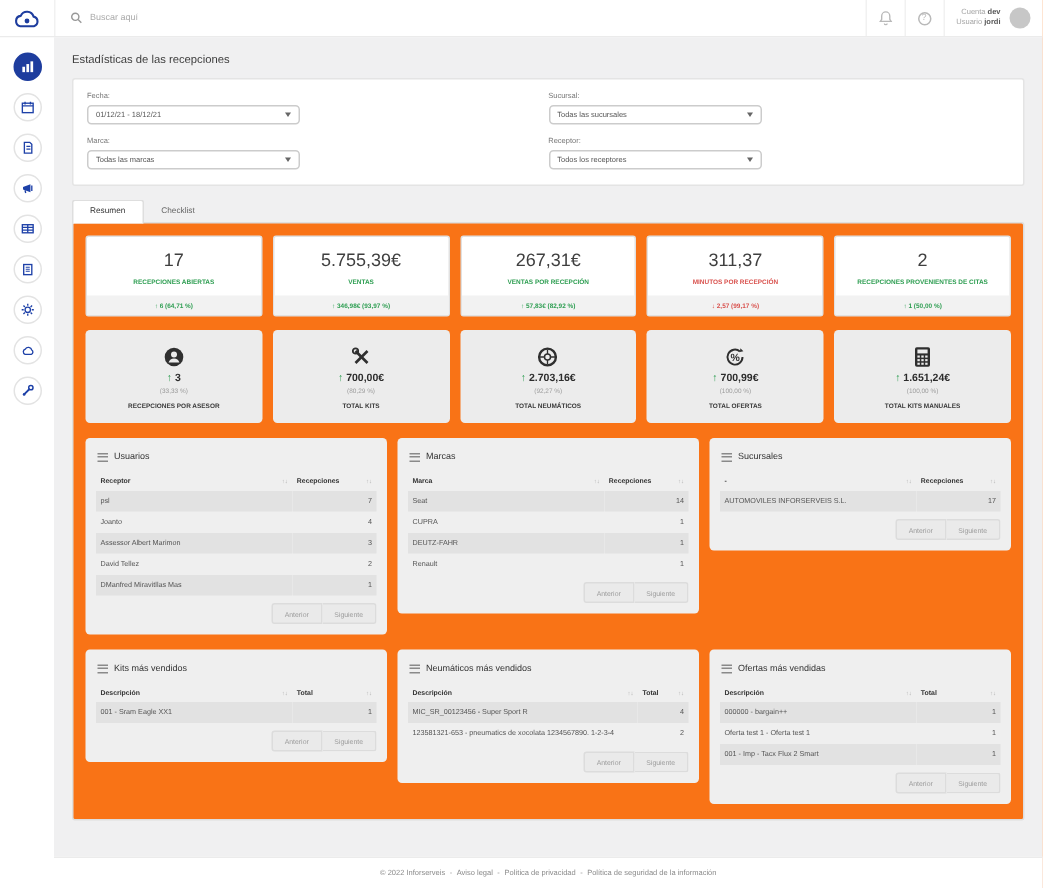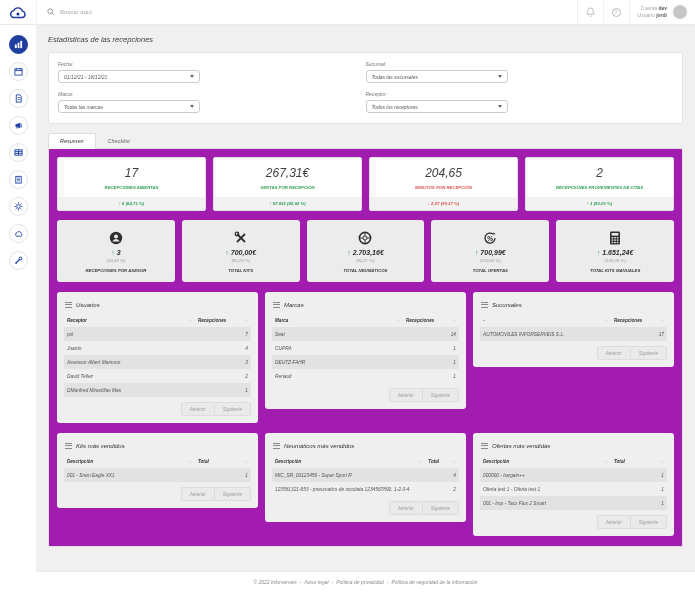--- a/index.html
+++ b/index.html
@@ -19,21 +19,21 @@
     border-left:1px solid #f1f1f1; color:#b9b9b9; }
   .help-circle { width:9px; height:9px; border:1px solid #b9b9b9; border-radius:50%;
     font-size:6px; line-height:7px; text-align:center; color:#b9b9b9; }
   .account { border-left:1px solid #f1f1f1; padding:0 8px; display:flex;
     align-items:center; gap:6px; }
   .account-text { text-align:right; font-size:5px; color:#a5a5a5; line-height:1.5; }
   .account-text b { color:#555; }
   .avatar { width:14px; height:14px; border-radius:50%; background:#c7c7c7; }
 
   
-  .layout { display:flex; height:567px;font-style:italic; }
+  .layout { display:flex; height:567px; }
   .sidebar { width:36px; background:#fff; display:flex; flex-direction:column;
     align-items:center; padding-top:10px; gap:8px; flex:none; }
   .nav-btn { width:19px; height:19px; border-radius:50%; border:1px solid #e3e3e3;
     background:#fff; color:#1e41a8; display:flex; align-items:center;
     justify-content:center; cursor:pointer; flex:none; }
   .nav-btn.active { background:#1e3d9e; border-color:#1e3d9e; color:#fff; }
 
   .main { flex:1; background:#f0f0f1; display:flex; flex-direction:column; min-width:0; }
   .main-inner { flex:1; padding:6px 12px 0 12px; overflow:hidden; }
 
@@ -49,21 +49,21 @@
     padding:0 5px; font-size:5px; color:#555; cursor:pointer; }
   .caret { width:0; height:0; border-left:2.5px solid transparent;
     border-right:2.5px solid transparent; border-top:3px solid #666; }
 
   
   .tabs { display:flex; margin-top:9px; }
   .tab { padding:4px 11px 4px 11px; font-size:5.5px; color:#666; cursor:pointer;
     border:1px solid transparent; border-bottom:none; border-radius:2px 2px 0 0; }
   .tab.active { background:#fff; border-color:#dedede; color:#333; margin-bottom:-1px;
     position:relative; z-index:2; }
-  .panel { background:#a21caf; border:1px solid #dedede; border-radius:0 2px 2px 2px;
+  .panel { background:#f97316; border:1px solid #dedede; border-radius:0 2px 2px 2px;
     padding:8px 8px 10px 8px; }
 
   
   .kpi-row { display:flex; gap:7px; }
   .kpi1 { flex:1; background:#fff; border:1px solid #e1e1e1; border-radius:2px;
     text-align:center; padding-top:8px; min-width:0; }
   .kpi1 .value { font-size:12px; color:#3f3f3f; }
   .kpi1 .label { font-size:4.3px; font-weight:bold; margin:5px 2px 0 2px; }
   .pos { color:#2e9e52; }
   .neg { color:#d9534f; }
@@ -263,26 +263,31 @@
 
       <div class="panel">
 
         <div class="kpi-row">
           <div class="kpi1">
             <div class="value">17</div>
             <div class="label pos">RECEPCIONES ABIERTAS</div>
             <div class="change pos">↑ 6 (64,71 %)</div>
           </div>
           <div class="kpi1">
+            <div class="value">5.755,39€</div>
+            <div class="label pos">VENTAS</div>
+            <div class="change pos">↑ 346,98€ (93,97 %)</div>
+          </div>
+          <div class="kpi1">
             <div class="value">267,31€</div>
             <div class="label pos">VENTAS POR RECEPCIÓN</div>
             <div class="change pos">↑ 57,83€ (82,92 %)</div>
           </div>
           <div class="kpi1">
-            <div class="value">204,65</div>
+            <div class="value">311,37</div>
             <div class="label neg">MINUTOS POR RECEPCIÓN</div>
             <div class="change neg">↓ 2,57 (99,17 %)</div>
           </div>
           <div class="kpi1">
             <div class="value">2</div>
             <div class="label pos">RECEPCIONES PROVENIENTES DE CITAS</div>
             <div class="change pos">↑ 1 (50,00 %)</div>
           </div>
         </div>
 

